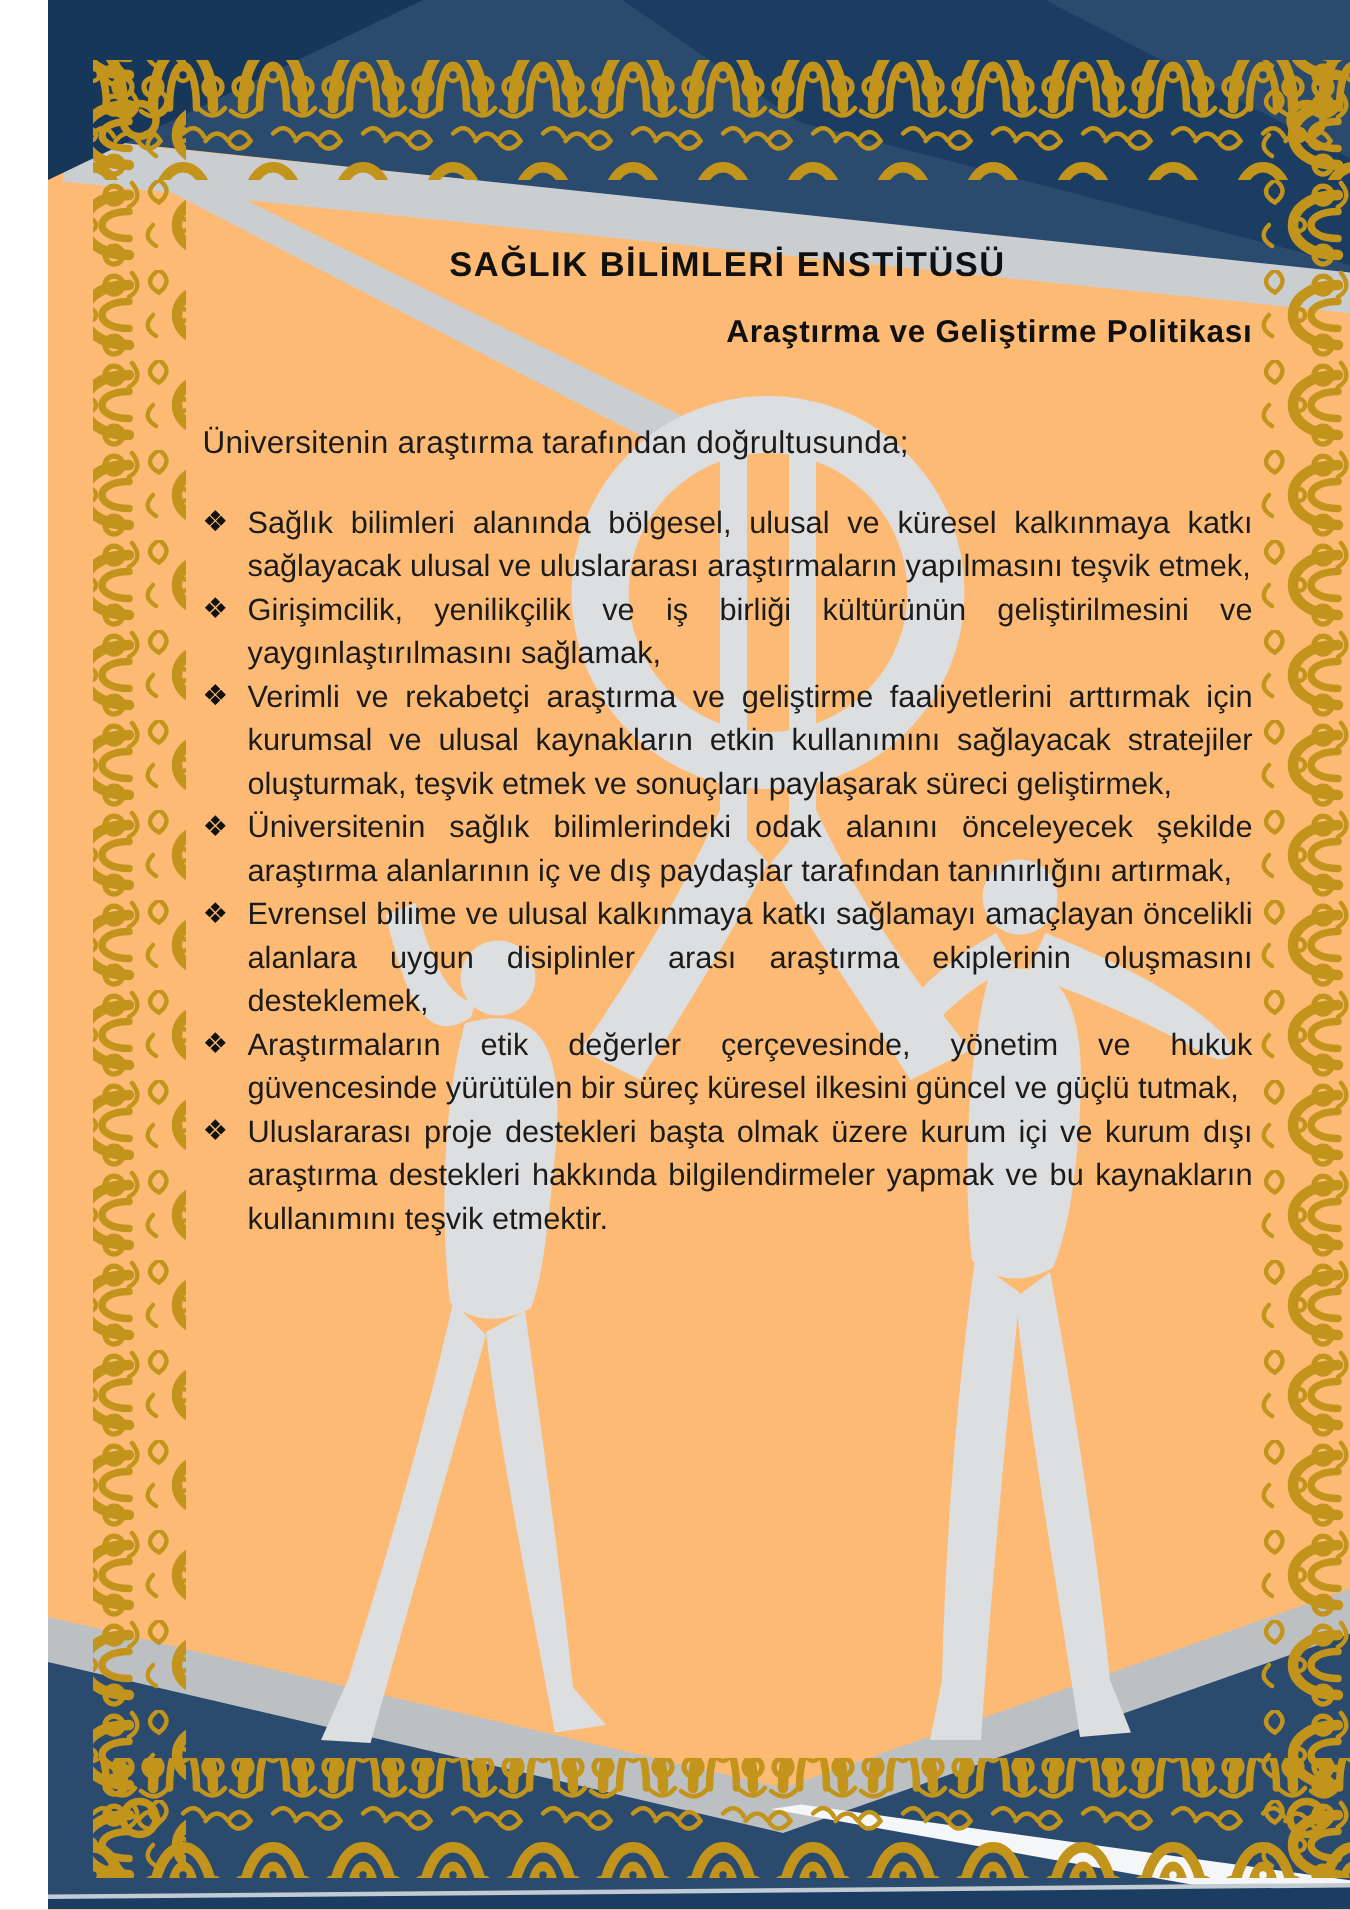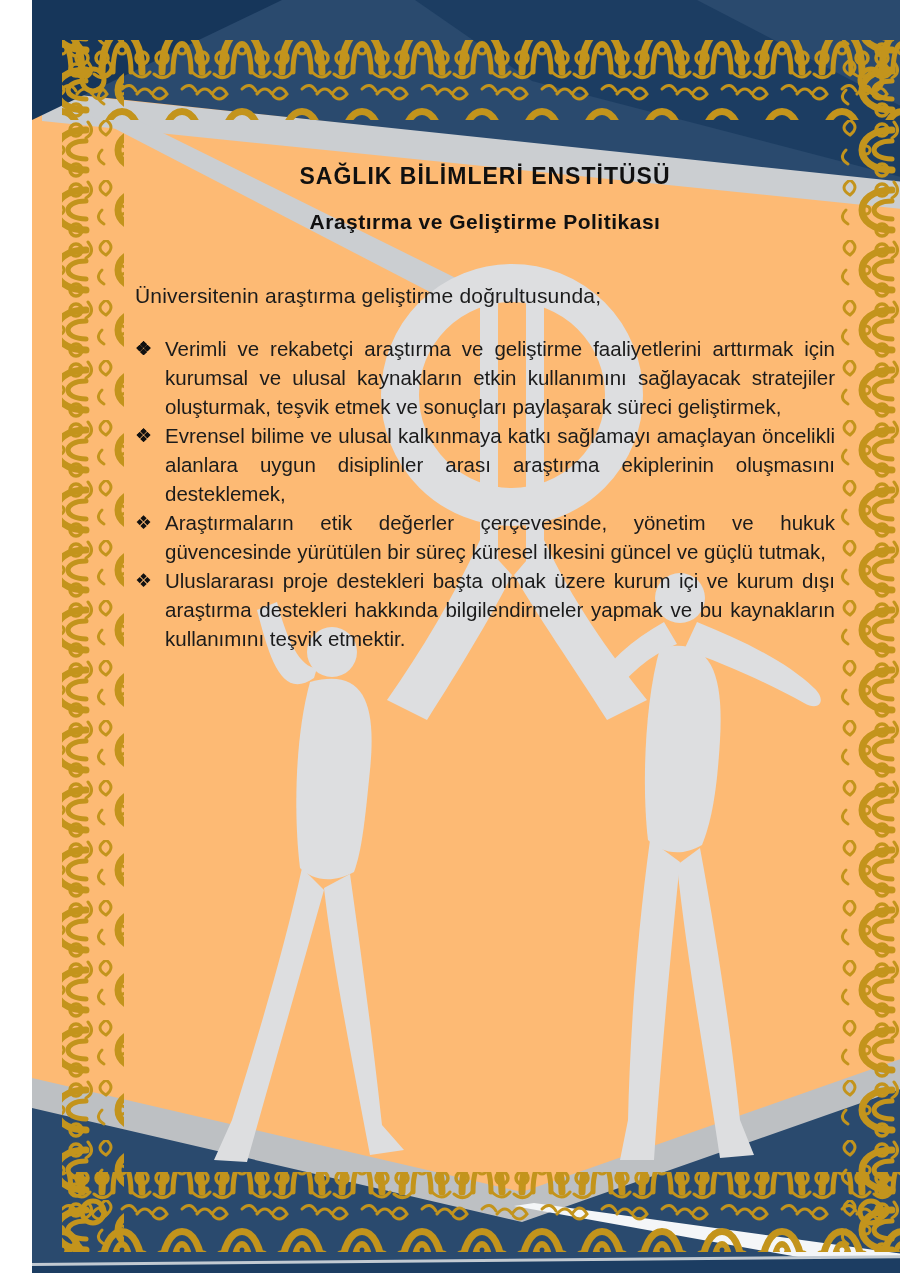--- a/index.html
+++ b/index.html
@@ -13,21 +13,21 @@
     overflow:hidden; font-family:"Liberation Sans", sans-serif; color:var(--text);margin-left:32px;
   }
   svg.bg{position:absolute; left:0; top:0; width:900px; height:1273px; display:block;}
   .gold-stroke{stroke:var(--gold); fill:none;}
   .content{position:absolute; left:103px; top:0; width:700px;}
   .doc-title{
     margin:163px 0 0 0; text-align:center; font-size:23px; font-weight:700;
     letter-spacing:1px; color:#101010;
   }
   .doc-subtitle{
-    margin:20px 0 0 0; text-align:center; font-size:21px; font-weight:700;
+    margin:20px 0 0 0; text-align:right; font-size:21px; font-weight:700;
     letter-spacing:.5px; color:#101010;
   }
   .doc-intro{
     margin:50px 0 0 0; font-size:21px; letter-spacing:.2px;
   }
   ul.policy{
     list-style:none; margin:26px 0 0 0; padding:0;
     font-size:20.5px; line-height:29px; text-align:justify;
   }
   ul.policy li{
@@ -126,40 +126,43 @@
         <circle cx="839" cy="80" r="11" stroke-width="5"></circle>
         <circle cx="61" cy="1212" r="11" stroke-width="5"></circle>
         <circle cx="839" cy="1212" r="11" stroke-width="5"></circle>
       </g>
     </g>
   </svg>
 
   <div class="content">
     <h1 class="doc-title">SAĞLIK BİLİMLERİ ENSTİTÜSÜ</h1>
     <h2 class="doc-subtitle">Araştırma ve Geliştirme Politikası</h2>
-    <p class="doc-intro">Üniversitenin araştırma geliştirme doğrultusunda;</p>
+    <p class="doc-intro">Üniversitenin araştırma tarafından doğrultusunda;</p>
     <ul class="policy">
         <li>
     <span class="glyph">❖</span>
   </li>
         <li>
     <span class="glyph">❖</span>
+    <span>Sağlık bilimleri alanında bölgesel, ulusal ve küresel kalkınmaya katkı sağlayacak ulusal ve uluslararası araştırmaların yapılmasını teşvik etmek,</span>
   </li>
         <li>
     <span class="glyph">❖</span>
+    <span>Girişimcilik, yenilikçilik ve iş birliği kültürünün geliştirilmesini ve yaygınlaştırılmasını sağlamak,</span>
   </li>
         <li>
     <span class="glyph">❖</span>
   </li>
         <li>
     <span class="glyph">❖</span>
     <span>Verimli ve rekabetçi araştırma ve geliştirme faaliyetlerini arttırmak için kurumsal ve ulusal kaynakların etkin kullanımını sağlayacak stratejiler oluşturmak, teşvik etmek ve sonuçları paylaşarak süreci geliştirmek,</span>
   </li>
         <li>
     <span class="glyph">❖</span>
+    <span>Üniversitenin sağlık bilimlerindeki odak alanını önceleyecek şekilde araştırma alanlarının iç ve dış paydaşlar tarafından tanınırlığını artırmak,</span>
   </li>
         <li>
     <span class="glyph">❖</span>
     <span>Evrensel bilime ve ulusal kalkınmaya katkı sağlamayı amaçlayan öncelikli alanlara uygun disiplinler arası araştırma ekiplerinin oluşmasını desteklemek,</span>
   </li>
         <li>
     <span class="glyph">❖</span>
     <span>Araştırmaların etik değerler çerçevesinde, yönetim ve hukuk güvencesinde yürütülen bir süreç küresel ilkesini güncel ve güçlü tutmak,</span>
   </li>
         <li>

